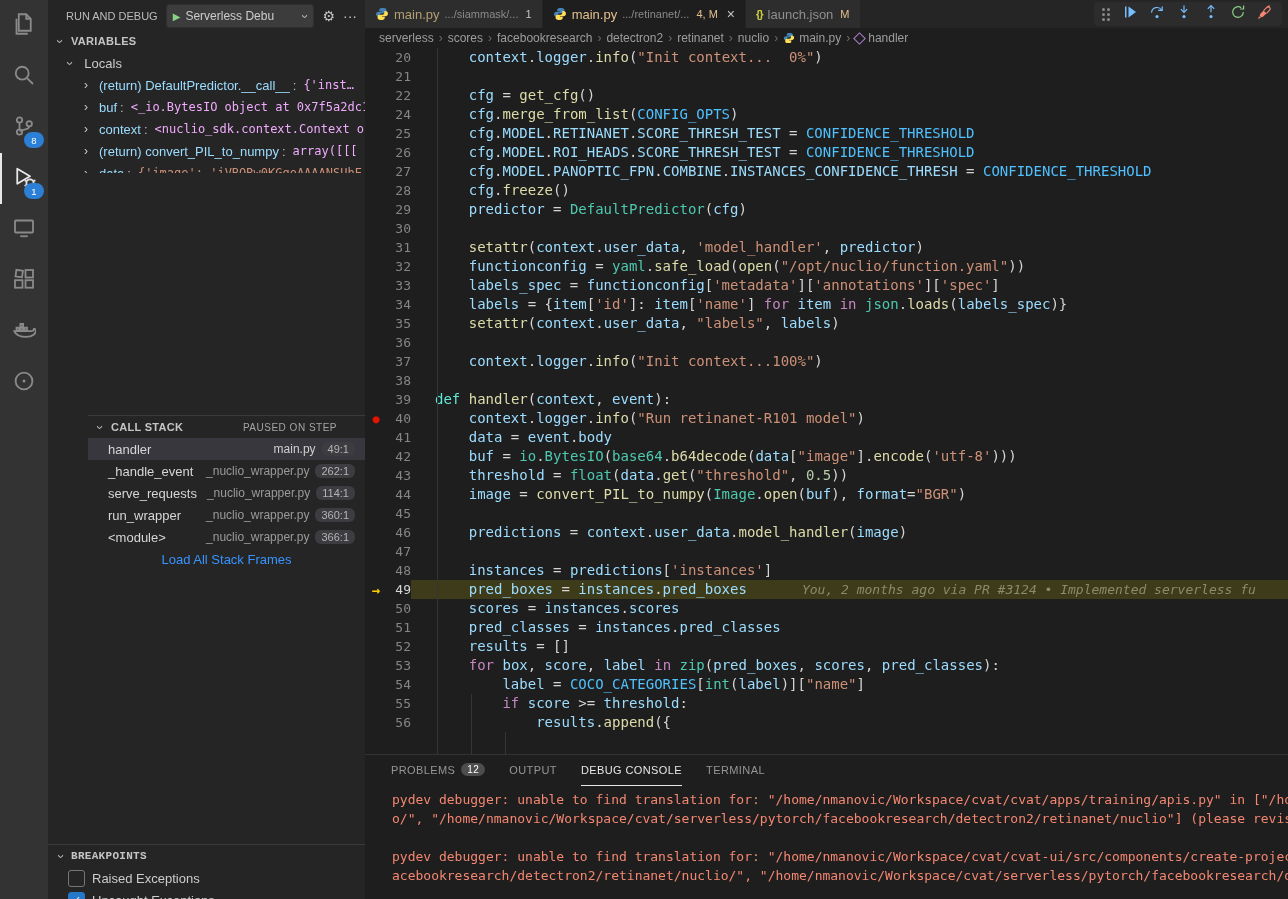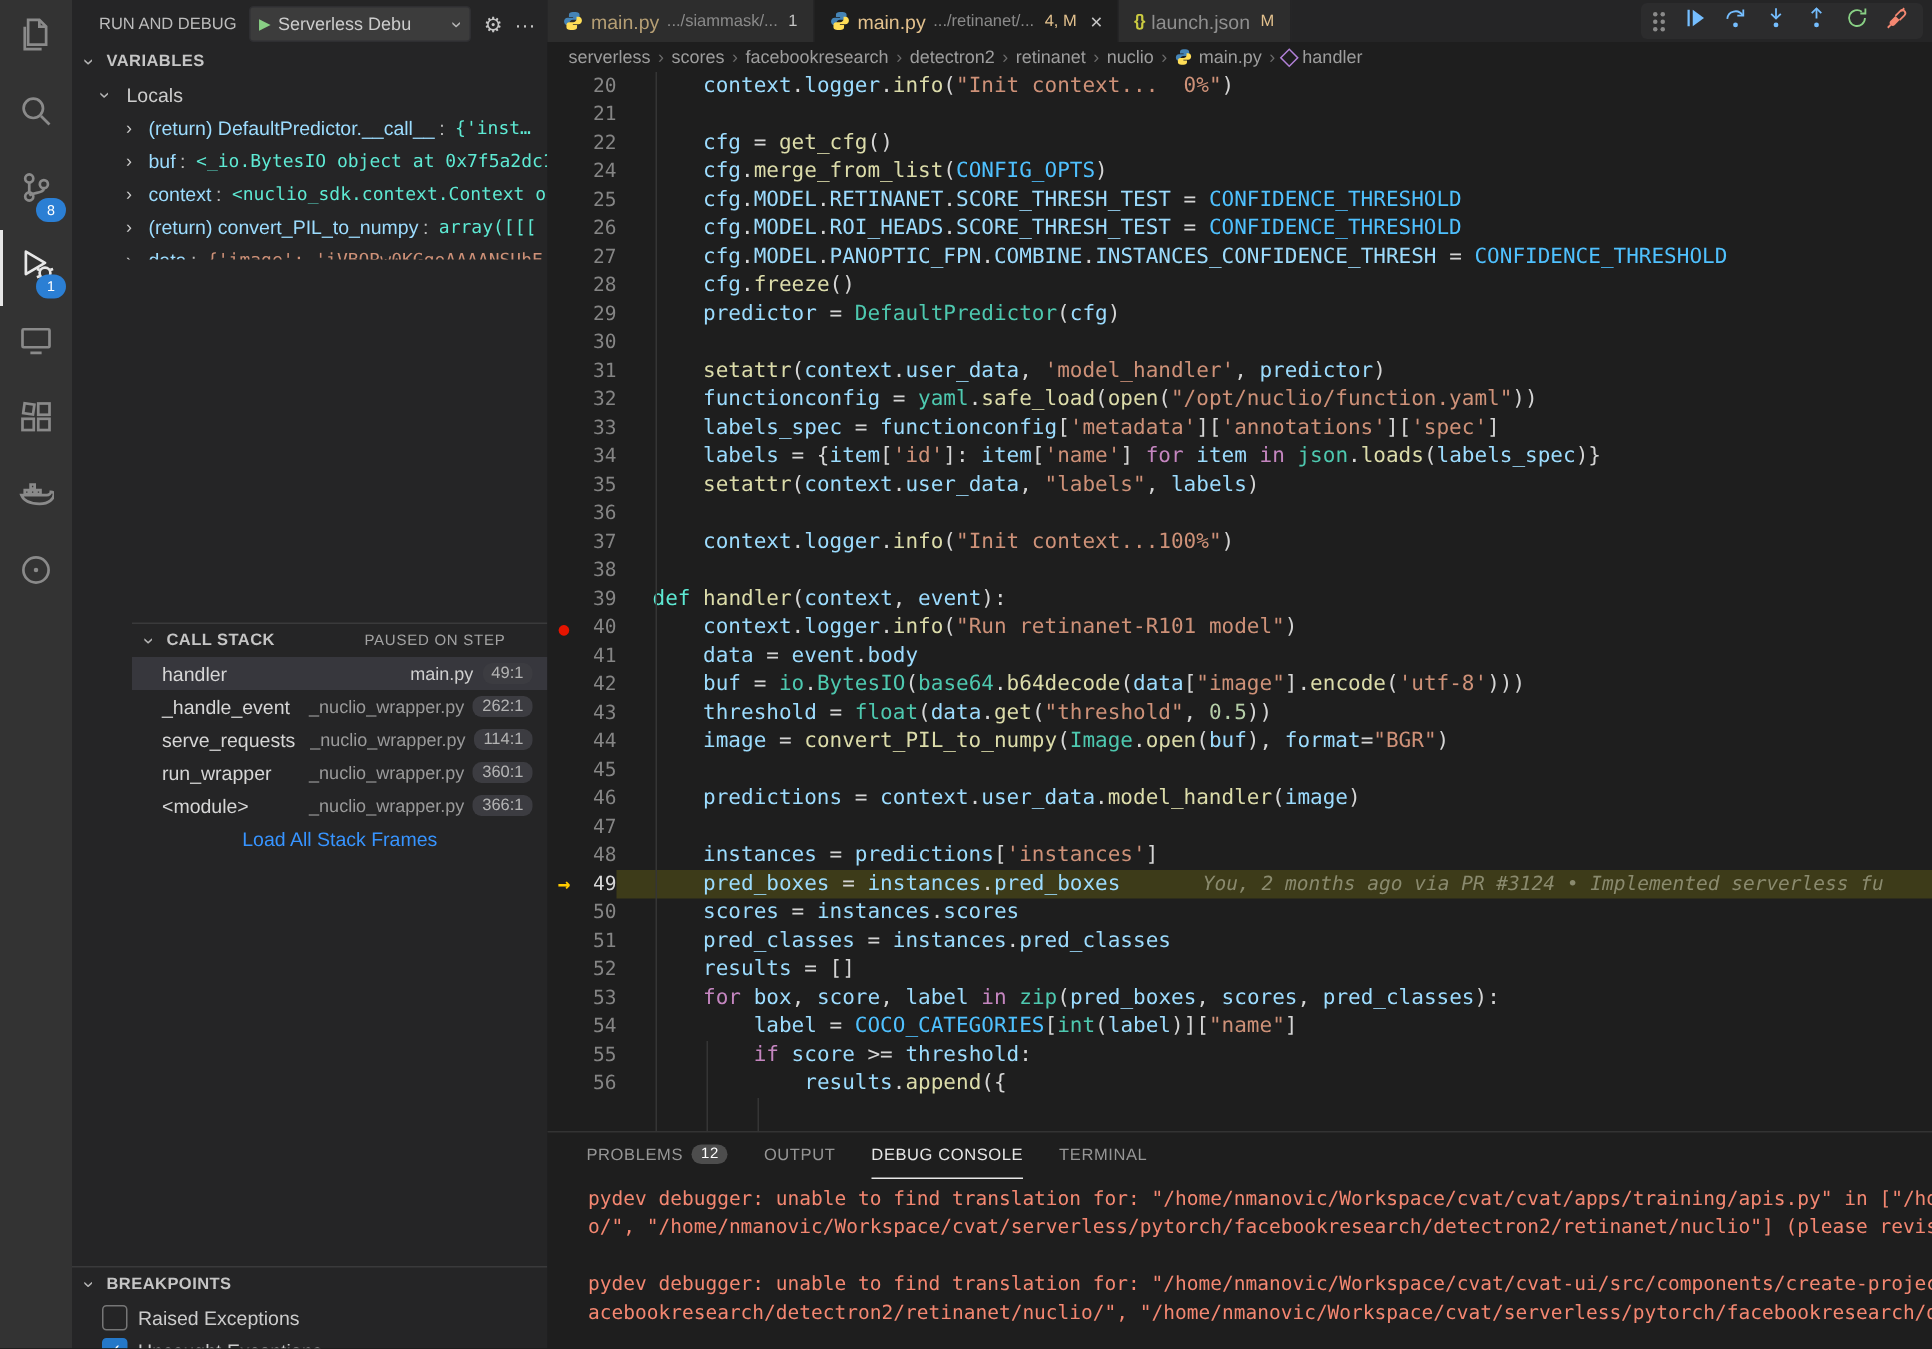--- a/index.html
+++ b/index.html
@@ -23,35 +23,35 @@
   .rot{display:inline-block;transform:rotate(90deg);}
   .hdr-btn{color:#c5c5c5;font-size:14px;flex:none;cursor:pointer;}
   .sec-h{height:22px;display:flex;align-items:center;gap:3px;padding-left:4px;font-size:11px;font-weight:700;color:#c5c5c5;letter-spacing:.3px;}
   .sec-h .chev{width:16px;text-align:center;font-weight:400;}
   #variables-section{position:absolute;top:30px;left:0;right:0;height:143px;overflow:hidden;}
   .scope-row{height:22px;display:flex;align-items:center;gap:12px;padding-left:20px;cursor:pointer;}
   .var-row{height:22px;display:flex;align-items:center;gap:3px;padding-left:36px;white-space:nowrap;overflow:hidden;cursor:pointer;}
   .tree-arrow{width:12px;color:#cccccc;font-size:12px;flex:none;}
   .var-name{color:#9cdcfe;flex:none;}
   .var-sep{color:#bcbcbc;flex:none;margin-right:4px;}
-  .var-val{color:#5eead4;font-family:"DejaVu Sans Mono",monospace;font-size:12px;overflow:hidden;}
+  .var-val{color:#f0abfc;font-family:"DejaVu Sans Mono",monospace;font-size:12px;overflow:hidden;}
   .var-val.str{color:#ce9178;}
   #watch-header{position:absolute;top:173px;left:0;right:0;height:22px;background:#252526;border-top:1px solid rgba(204,204,204,.13);}
   #callstack-section{position:absolute;top:415px;left:0;right:0;padding-left:40px;}
   #callstack-section .sec-h{border-top:1px solid rgba(204,204,204,.13);}
   .paused{margin-left:auto;margin-right:28px;font-weight:400;font-size:10px;color:rgba(204,204,204,.75);letter-spacing:.5px;}
   .frame{height:22px;display:flex;align-items:center;gap:6px;padding:0 10px 0 20px;cursor:pointer;}
   .frame.selected{background:#37373d;}
   .frame-name{color:#d6d6d6;white-space:nowrap;}
   .frame-file{margin-left:auto;color:#9a9a9a;font-size:12px;white-space:nowrap;}
   .frame.selected .frame-file{color:#cfcfcf;}
   .frame-pos{flex:none;background:#3c3c41;color:#b4b4b4;font-size:11px;padding:1px 6px;border-radius:6px;}
   .load-link{height:22px;display:flex;align-items:center;justify-content:center;color:#3794ff;font-size:13px;cursor:pointer;}
   #breakpoints-section{position:absolute;top:844px;left:0;right:0;background:#252526;}
-  #breakpoints-section .sec-h{border-top:1px solid rgba(204,204,204,.13);}
+  #breakpoints-section .sec-h{border-top:1px solid rgba(204,204,204,.13);font-family:Liberation Mono, monospace;}
   .bp-row{height:22px;display:flex;align-items:center;gap:7px;padding-left:20px;cursor:pointer;}
   .cb{width:15px;height:15px;border-radius:3px;border:1px solid #767676;background:transparent;display:flex;align-items:center;justify-content:center;font-size:11px;color:#fff;flex:none;}
   .cb.checked{background:#2578c9;border-color:#2578c9;}
   
   #main{position:absolute;left:365px;top:0;right:0;height:100%;}
   #tabbar{position:relative;height:28px;background:#252526;display:flex;}
   .tab{display:flex;align-items:center;gap:5px;padding:0 10px;font-size:13px;background:#2d2d2d;color:#8f8f8f;border-right:1px solid #252526;cursor:pointer;white-space:nowrap;}
   .tab.active{background:#1e1e1e;color:#e8e8e8;}
   .tab .ficon{display:flex;align-items:center;}
   .tab .ficon svg{width:14px;height:14px;}

